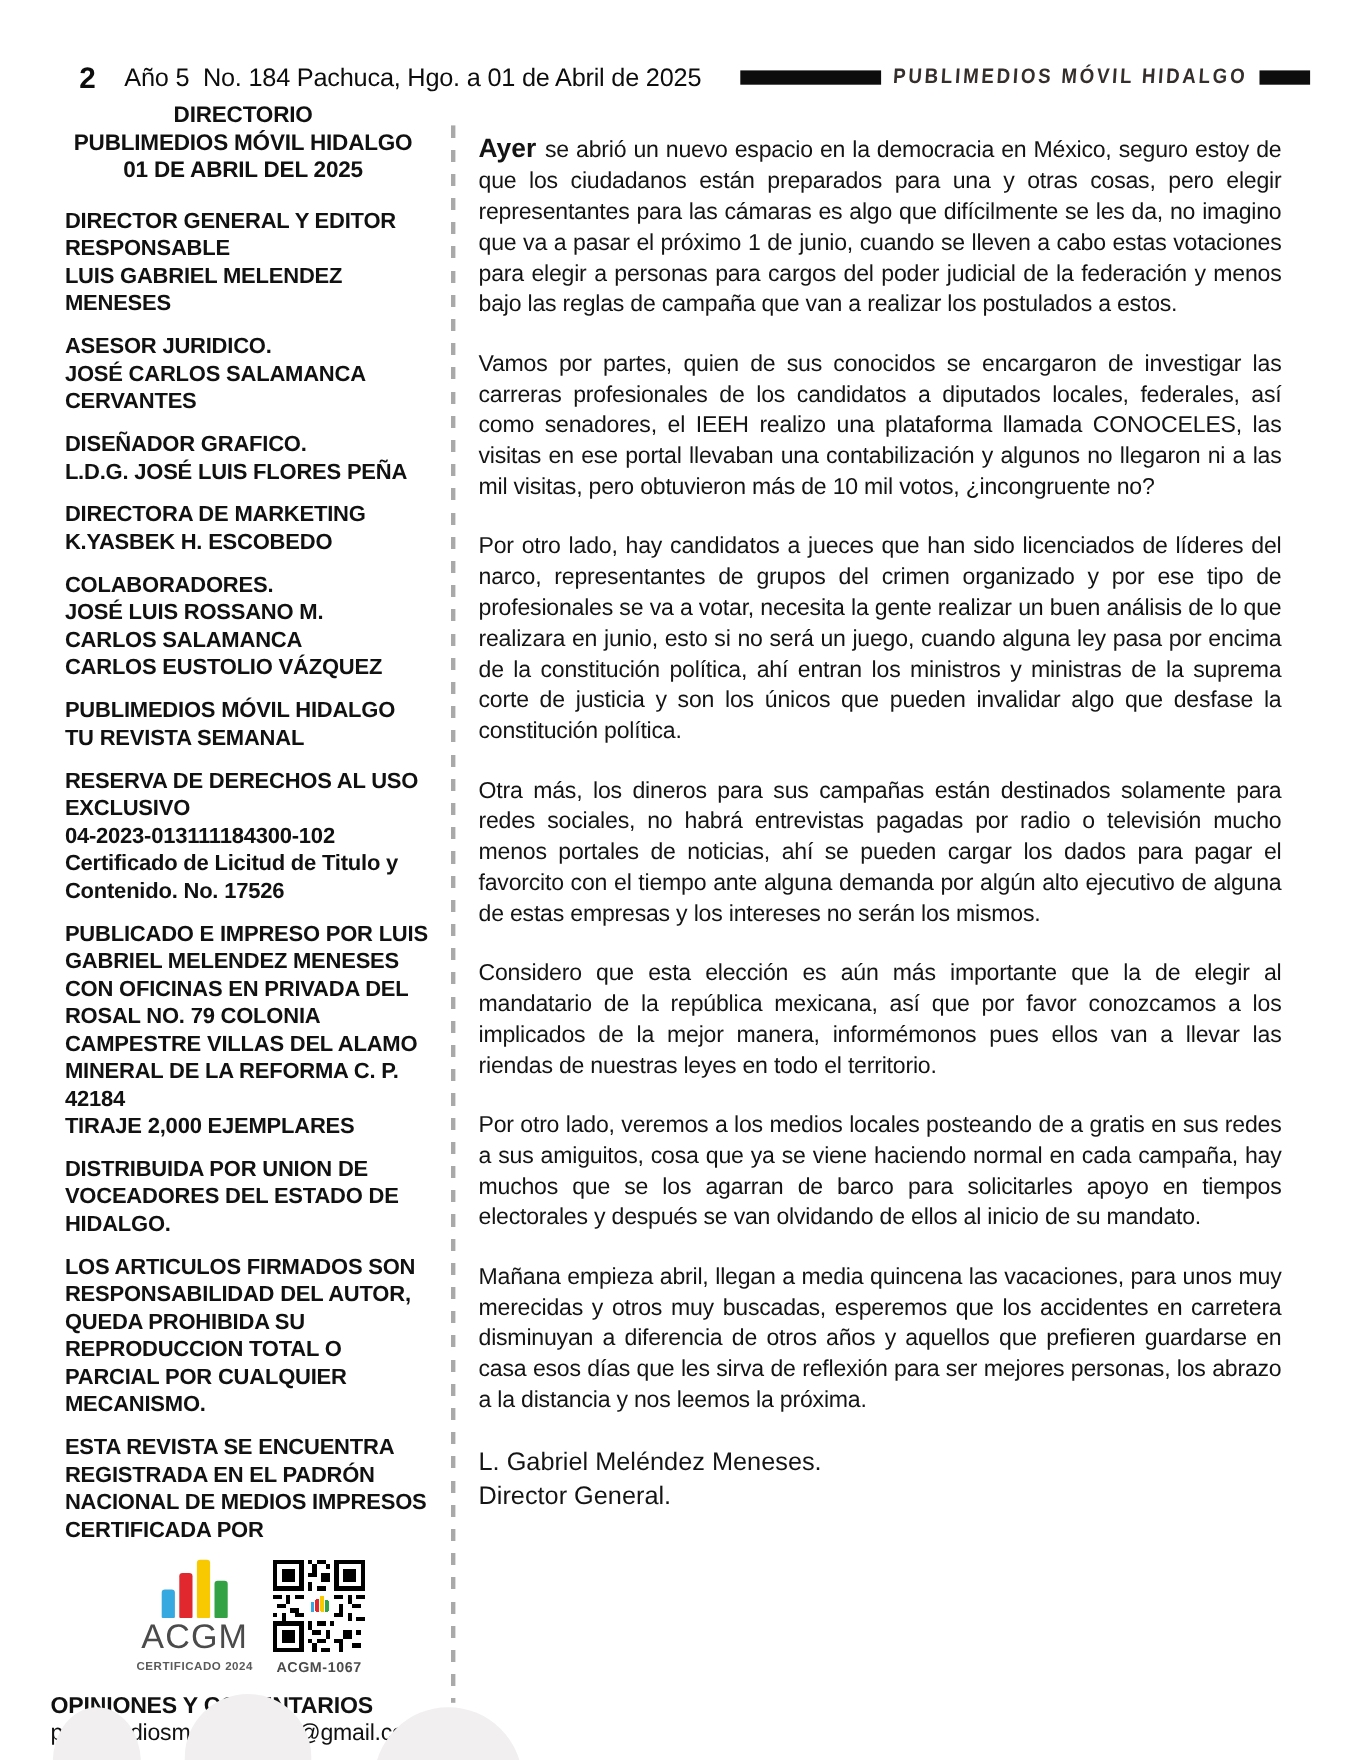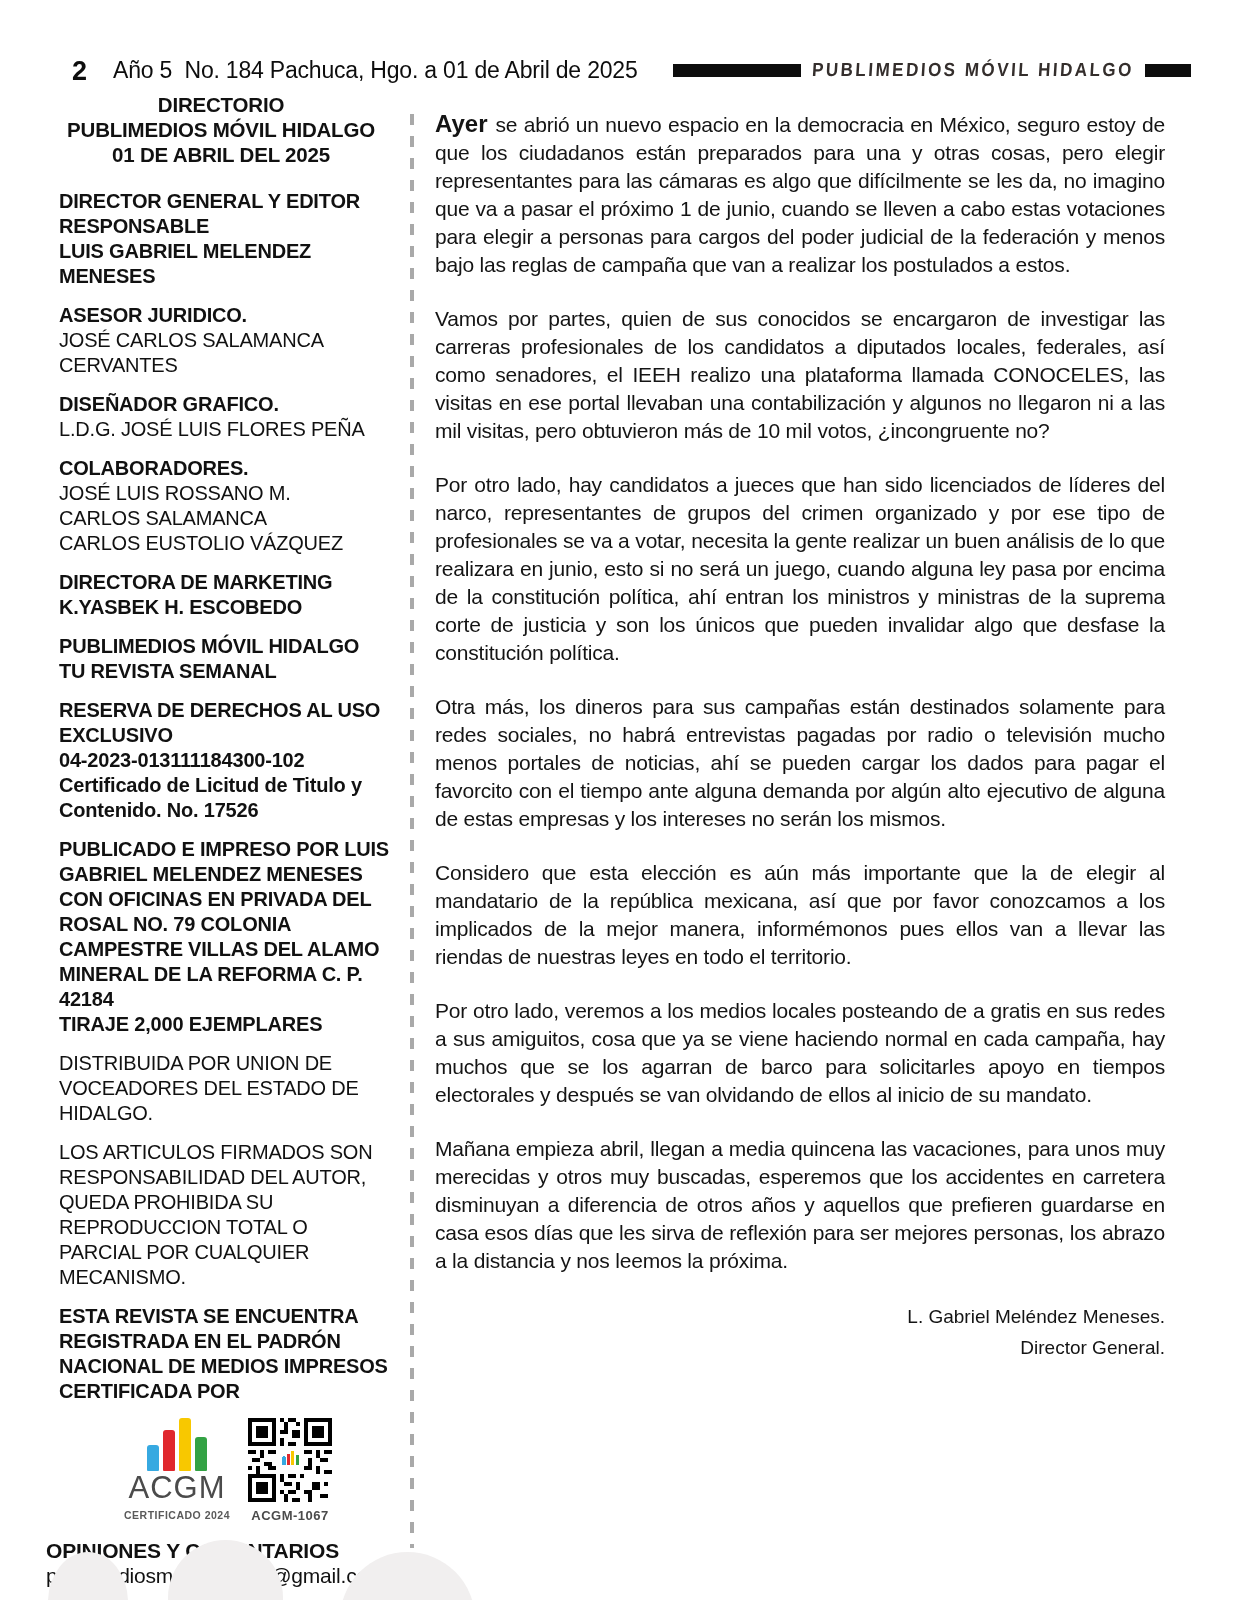--- a/index.html
+++ b/index.html
@@ -35,21 +35,21 @@
   }
   
   .sidebar {
     position:absolute; left:38px; top:92px; width:366px;
     font-size:20px; line-height:25px; letter-spacing:-0.2px;
   }
   .pre { white-space:pre-line; }
   .masthead { text-align:center; font-weight:700; margin-bottom:22px; font-size:20.5px; }
   .sb-section { margin-bottom:14px; padding-left:8px;margin-left:13px; }
   .sb-head { font-weight:700; }
-  .sb-body { font-weight:400; }
+  .sb-body { font-weight:700; }
   .sb-body.bold { font-weight:700; }
   .cert-row {
     display:flex; align-items:flex-end; gap:18px;
     margin:6px 0 10px 86px;
   }
   .acgm { display:flex; flex-direction:column; align-items:center; }
   .acgm-bars { display:flex; align-items:flex-end; gap:4px; height:53px; }
   .acgm-bars span { width:12px; border-radius:3px 3px 1px 1px; display:inline-block; }
   .acgm-bars .b1 { height:26px; background:#36a9e1; }
   .acgm-bars .b2 { height:41px; background:#e0282e; }
@@ -64,25 +64,25 @@
   
   .main {
     position:absolute; left:435px; top:106px; width:730px;
   }
   .editor-title {
     font-family:"DejaVu Serif", serif; font-style:italic;
     font-size:98px; text-align:center; line-height:120px;
     margin:0 40px 22px 0; color:#0d0d0d;
   }
   .main p {
-    margin:4px 0 26px 0; text-align:justify;
+    margin:16px 0 26px 0; text-align:justify;
     font-size:21px; line-height:28px; letter-spacing:-0.2px; color:#141414;
   }
   .lead-word { font-weight:700; font-size:24px; margin-right:8px; letter-spacing:0; }
-  .signature { text-align:right; font-size:19px; line-height:31px; margin-top:6px; color:#141414; }
+  .signature { text-align:left; font-size:23px; line-height:31px; margin-top:6px; color:#141414; }
   
   .blob { position:absolute; background:#f1efef; border-radius:50%; }
   .blob1 { left:48px;  top:1552px; width:80px;  height:100px; }
   .blob2 { left:168px; top:1540px; width:115px; height:115px; }
   .blob3 { left:340px; top:1552px; width:135px; height:135px; }
 </style>
 </head>
 <body>
 
 <div id="page">
@@ -114,29 +114,29 @@
       <div class="sb-body pre">JOSÉ CARLOS SALAMANCA
 CERVANTES</div>
     </div>
 
     <div class="sb-section">
       <div class="sb-head pre">DISEÑADOR GRAFICO.</div>
       <div class="sb-body pre">L.D.G. JOSÉ LUIS FLORES PEÑA</div>
     </div>
 
     <div class="sb-section">
+      <div class="sb-head pre">DIRECTORA DE MARKETING</div>
+      <div class="sb-body bold pre">K.YASBEK H. ESCOBEDO</div>
+    </div>
+
+    <div class="sb-section">
       <div class="sb-head pre">COLABORADORES.</div>
       <div class="sb-body pre">JOSÉ LUIS ROSSANO M.
 CARLOS SALAMANCA
 CARLOS EUSTOLIO VÁZQUEZ</div>
-    </div>
-
-    <div class="sb-section">
-      <div class="sb-head pre">DIRECTORA DE MARKETING</div>
-      <div class="sb-body bold pre">K.YASBEK H. ESCOBEDO</div>
     </div>
 
     <div class="sb-section">
       <div class="sb-head pre">PUBLIMEDIOS MÓVIL HIDALGO
 TU REVISTA SEMANAL</div>
     </div>
 
     <div class="sb-section">
       <div class="sb-head pre">RESERVA DE DERECHOS AL USO
 EXCLUSIVO

